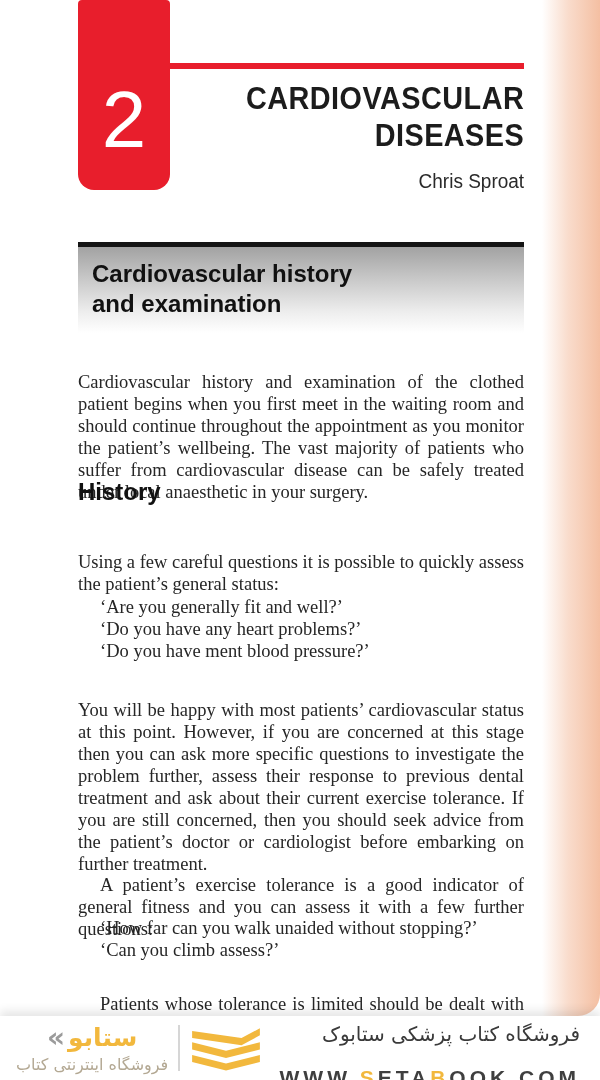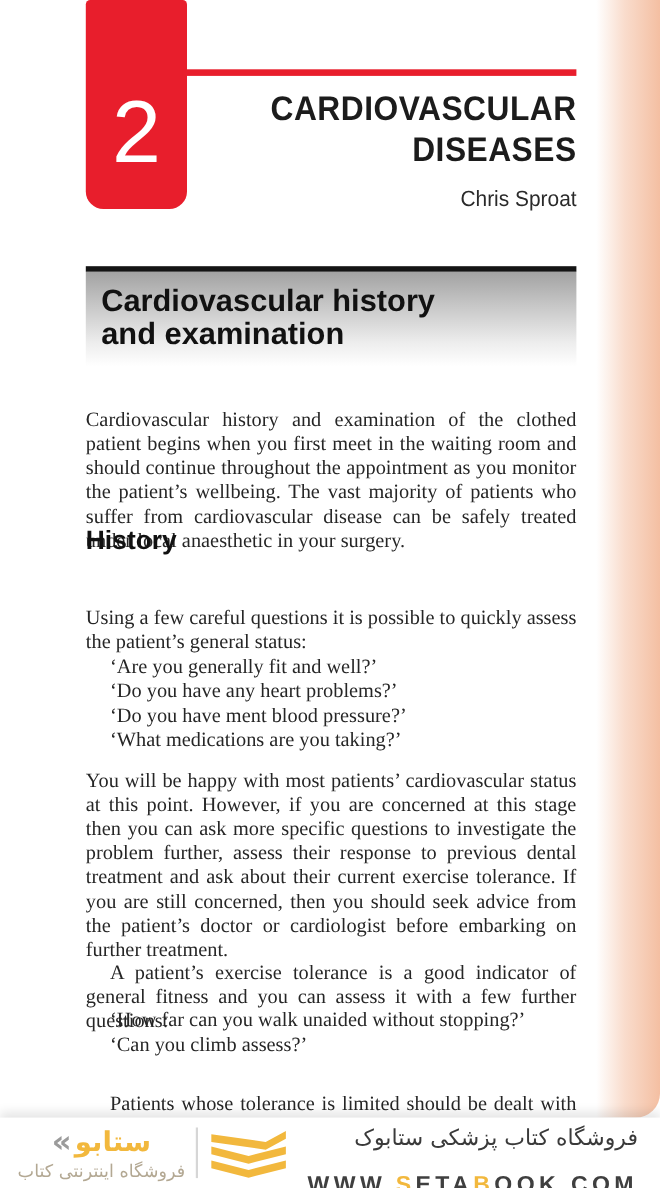--- a/index.html
+++ b/index.html
@@ -47,21 +47,21 @@
     position:absolute; right:76px; top:170px;
     text-align:right; color:#2a2a2a; font-size:20px;
     transform:scaleX(.95); transform-origin:100% 0;
   }
   
   .section-heading{
     position:absolute; left:78px; top:242px; width:446px;
     border-top:5px solid #141414;
     background:linear-gradient(to bottom, #a2a2a2 0%, #c6c6c6 35%, #ededed 75%, #ffffff 100%);
     padding:12px 8px 14px 14px;
-    font-size:28px; font-weight:bold; line-height:30px; color:#111111;
+    font-size:24px; font-weight:bold; line-height:30px; color:#111111;
   }
   
   .body, .qlist{
     position:absolute; left:78px; width:446px;
     font-family:"Liberation Serif", serif;
     font-size:18.5px; line-height:22px; color:#262626;
     text-align:justify;
     margin-top:44px;
   }
   .subheading{
@@ -126,21 +126,20 @@
 <p class="body intro">Cardiovascular history and examination of the clothed patient begins when you first meet in the waiting room and should continue throughout the appointment as you monitor the patient’s wellbeing. The vast majority of patients who suffer from cardiovascular disease can be safely treated under local anaesthetic in your surgery.</p>
 
 <h2 class="subheading history-h">History</h2>
 
 <p class="body lead">Using a few careful questions it is possible to quickly assess the patient’s general status:</p>
 
 <div class="qlist q1">
   <div>‘Are you generally fit and well?’</div>
   <div>‘Do you have any heart problems?’</div>
   <div>‘Do you have ment blood pressure?’</div>
-  <div>‘What medications are you taking?’</div>
 </div>
 
 <p class="body p-concern">You will be happy with most patients’ cardiovascular status at this point. However, if you are concerned at this stage then you can ask more specific questions to investi­gate the problem further, assess their response to previous dental treatment and ask about their current exercise tolerance. If you are still concerned, then you should seek advice from the patient’s doctor or cardiologist before embarking on further treatment.</p>
 
 <p class="body p-tolerance indent">A patient’s exercise tolerance is a good indicator of general fitness and you can assess it with a few further questions:</p>
 
 <div class="qlist q2">
   <div>‘How far can you walk unaided without stopping?’</div>
   <div>‘Can you climb assess?’</div>
 </div>

